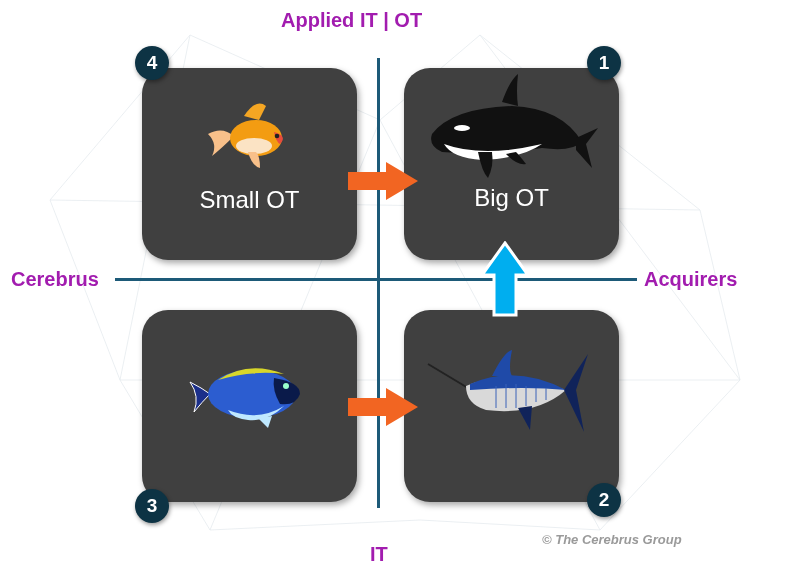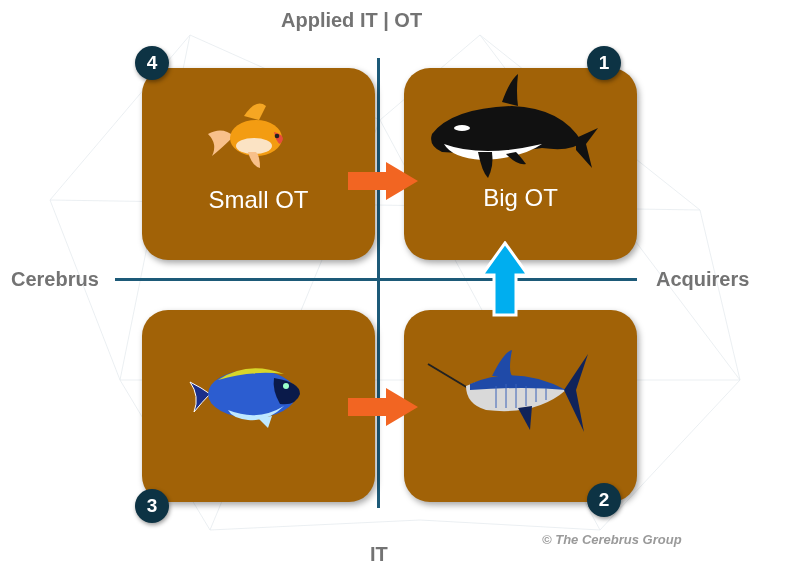--- a/index.html
+++ b/index.html
@@ -1,21 +1,21 @@
 <!DOCTYPE html>
 <html><head>
 <meta charset="utf-8">
 <style>
   html,body{margin:0;padding:0;}
   body{width:789px;height:562px;position:relative;overflow:hidden;background:#ffffff;font-family:"Liberation Sans",sans-serif;}
   .bgnet{position:absolute;left:0;top:0;width:789px;height:562px;}
-  .axis-label{position:absolute;font-weight:bold;color:#737373;font-size:20px;white-space:nowrap;}
+  .axis-label{position:absolute;font-weight:bold;color:#a21caf;font-size:20px;white-space:nowrap;}
   .hline{position:absolute;left:115px;top:278px;width:522px;height:3px;background:#1d5a78;}
   .vline{position:absolute;left:377px;top:58px;width:3px;height:450px;background:#1d5a78;}
-  .box{position:absolute;width:233px;height:192px;border-radius:26px;background:#a16207;box-shadow:2px 3px 6px rgba(0,0,0,0.35);}
+  .box{position:absolute;width:215px;height:192px;border-radius:26px;background:#404040;box-shadow:2px 3px 6px rgba(0,0,0,0.35);}
   .box .lbl{position:absolute;left:0;right:0;text-align:center;color:#fff;font-size:24px;}
   .box svg.fish{position:absolute;}
   .badge{position:absolute;width:34px;height:34px;border-radius:50%;background:#0d3344;color:#fff;font-weight:bold;font-size:19px;text-align:center;line-height:34px;box-shadow:1px 2px 4px rgba(0,0,0,0.4);}
   .arrow-r{position:absolute;}
   .credit{position:absolute;left:542px;top:532px;font-size:13px;font-weight:bold;color:#9a9a9a;font-style:italic;}
 </style>
 </head>
 <body>
 
 <svg class="bgnet" viewBox="0 0 789 562">
@@ -38,21 +38,21 @@
       <line x1="380" y1="120" x2="600" y2="530"></line>
   </g>
 </svg>
 
 <div class="hline"></div>
 <div class="vline"></div>
 
 <div class="axis-label" style="left:281px;top:9px;">Applied IT | OT</div>
 <div class="axis-label" style="left:370px;top:529px;margin-top:14px;">IT</div>
 <div class="axis-label" style="left:11px;top:268px;">Cerebrus</div>
-<div class="axis-label" style="left:644px;top:268px;margin-left:12px;">Acquirers</div>
+<div class="axis-label" style="left:644px;top:268px;">Acquirers</div>
 
 <div class="box" style="left:142px;top:68px;">
   <svg class="fish" style="left:62px;top:28px;" width="95" height="80" viewBox="0 0 95 80">
     <path d="M40 20 Q52 2 62 10 Q58 18 55 24 Z" fill="#f5a623"></path>
     <path d="M4 38 Q18 30 30 40 Q18 52 8 60 Q14 48 4 38 Z" fill="#f8c08a"></path>
     <ellipse cx="52" cy="42" rx="26" ry="18" fill="#f39c12"></ellipse>
     <ellipse cx="50" cy="50" rx="18" ry="8" fill="#fbe3c4"></ellipse>
     <path d="M70 36 Q84 40 76 48 Q72 46 70 36Z" fill="#e74c3c"></path>
     <circle cx="73" cy="40" r="2.3" fill="#222"></circle>
     <path d="M44 56 Q48 70 56 72 Q56 60 52 56Z" fill="#f8c08a"></path>

